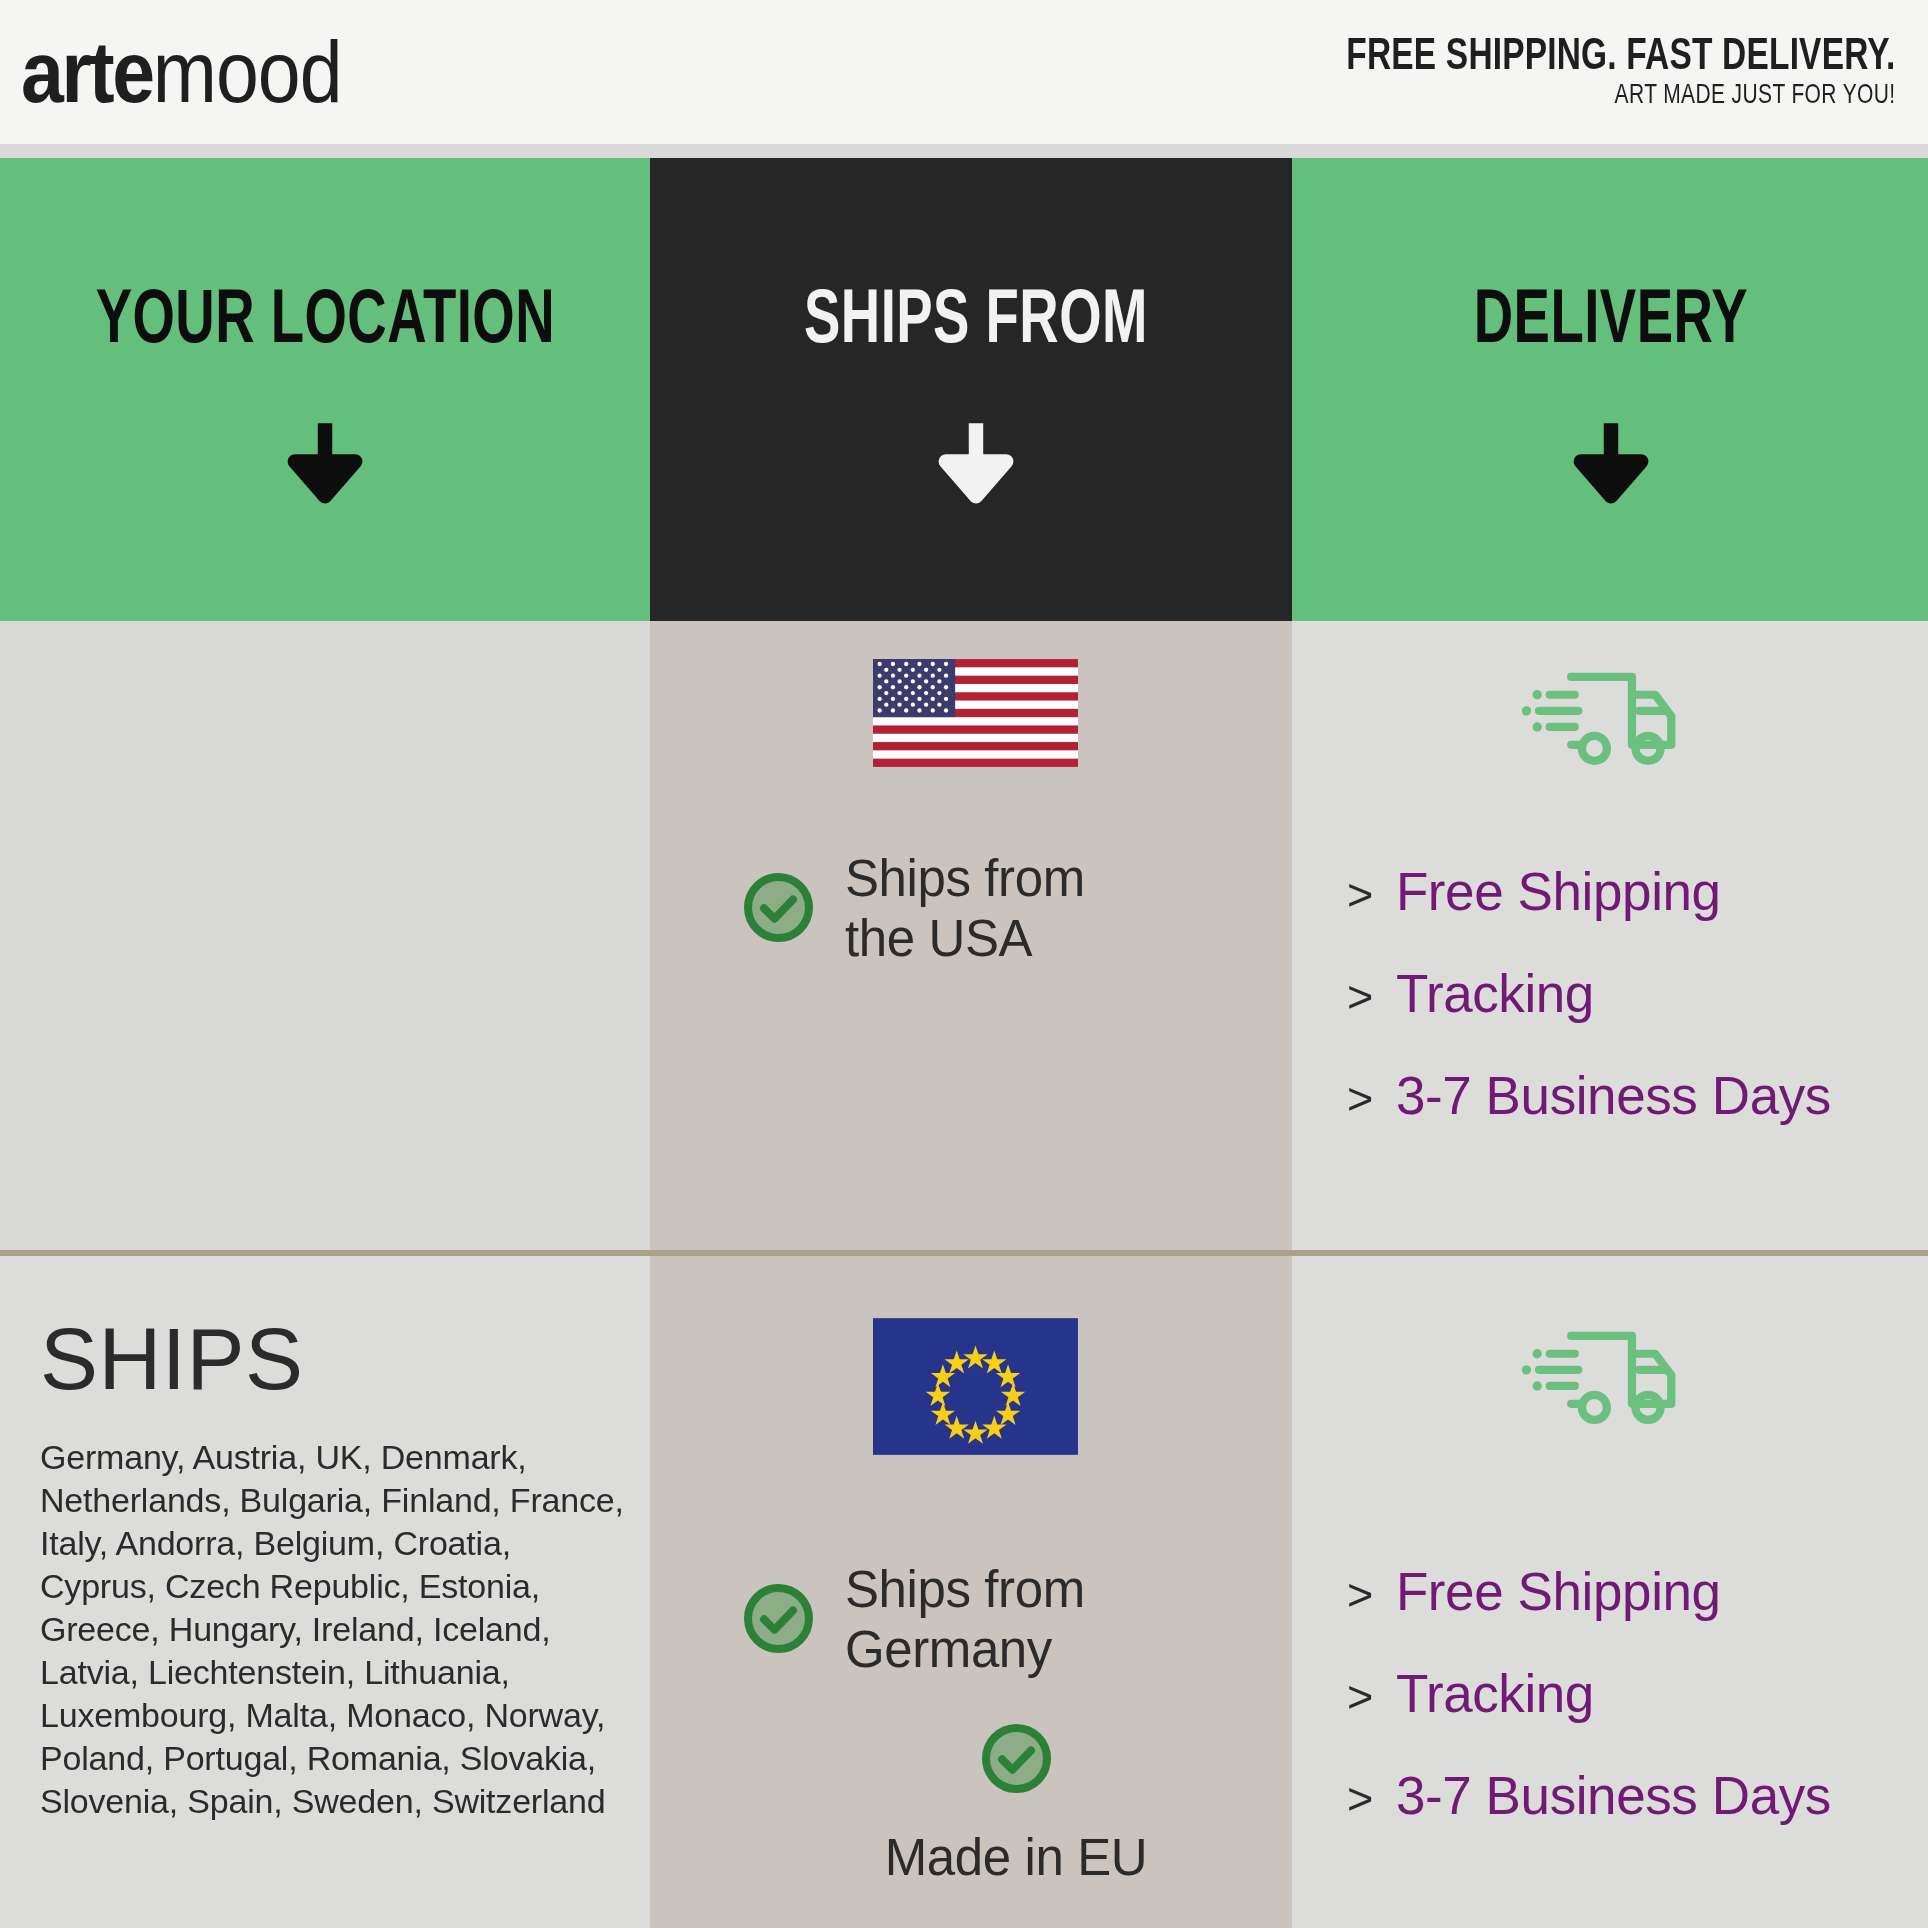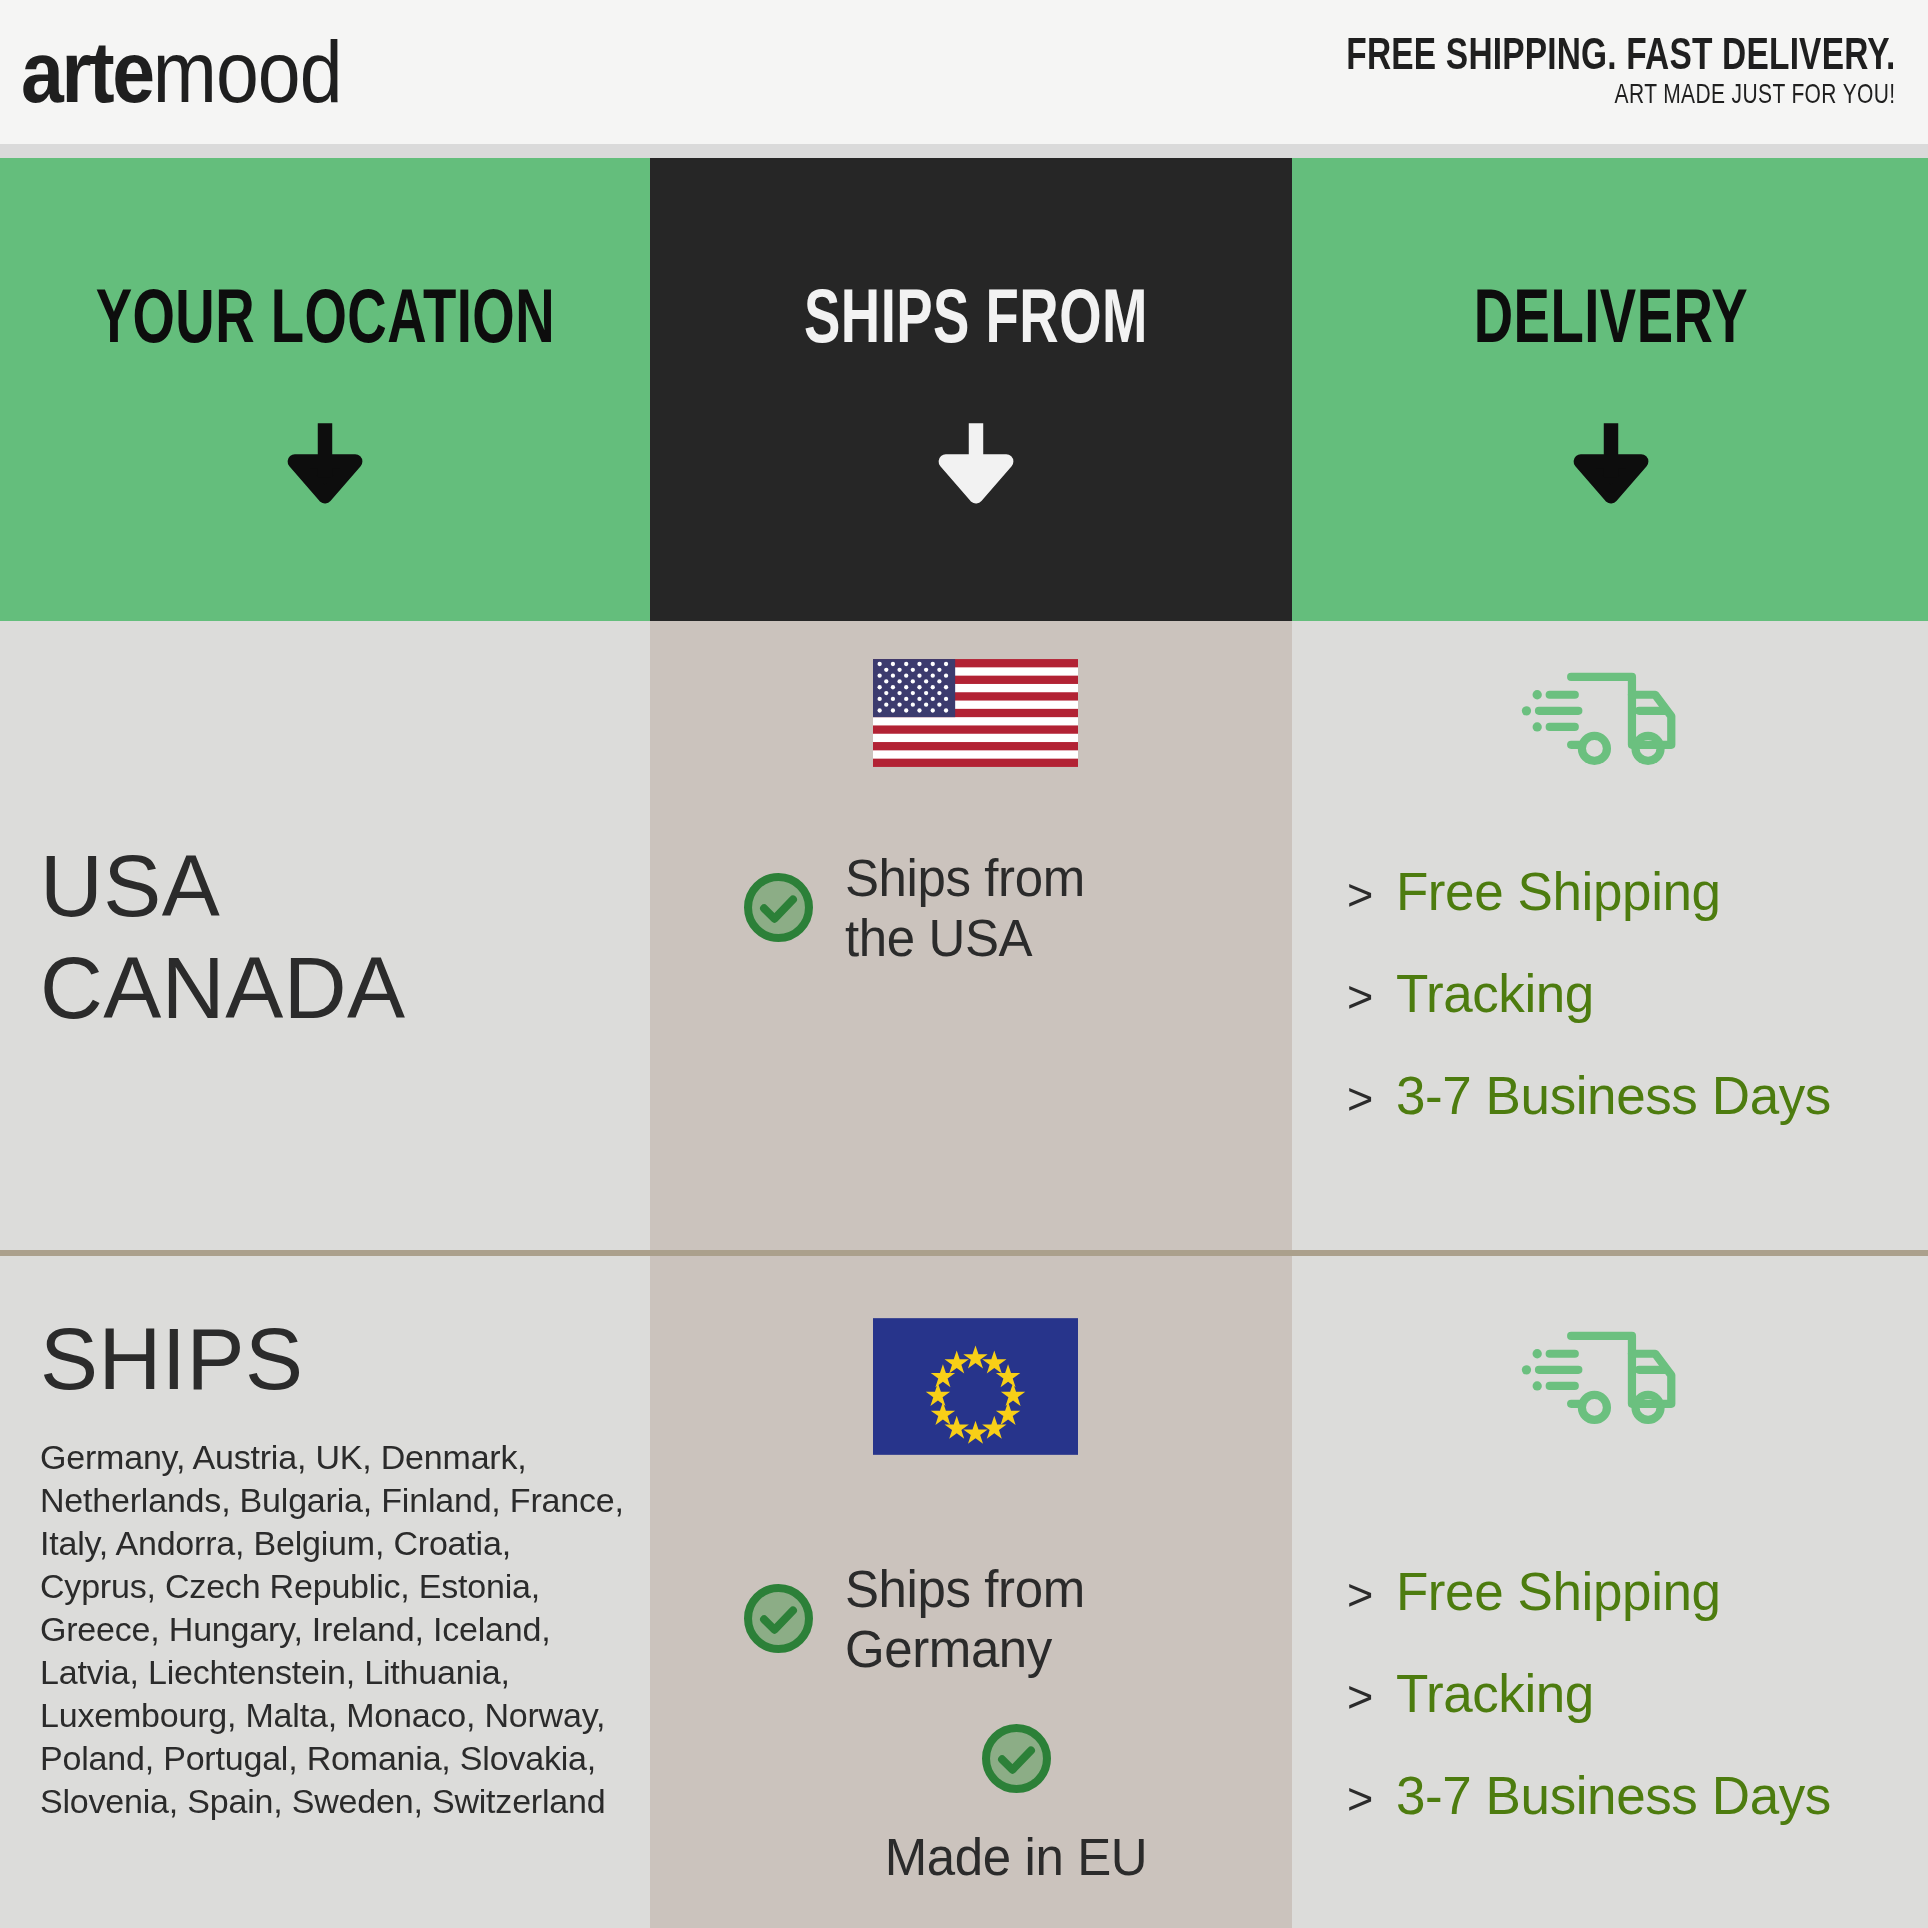--- a/index.html
+++ b/index.html
@@ -191,21 +191,21 @@
   .chev {
     font-size: 45px;
     line-height: 53px;
     font-weight: 300;
     color: #2b2b2b;
   }
   .delivery-label {
     font-size: 53px;
     line-height: 62px;
     font-weight: 400;
-    color: #4d7c0f;
+    color: #701a75;
     letter-spacing: -0.4px;
     white-space: nowrap;
   }
 </style>
 </head>
 <body>
 
 <div id="page">
 
   <div class="brand-bar">
@@ -243,26 +243,20 @@
     <div class="hdr-inner">
       <div class="hdr-title">DELIVERY</div>
       <div class="arrow">
         <svg width="102" height="102" viewBox="0 0 24 24">
             <path d="M12 2.4 L12 15.2 M12 19.6 L4.9 11.4 L19.1 11.4 Z" stroke="#0d0d0d" stroke-width="3.4" fill="#0d0d0d" stroke-linejoin="round"></path>
           </svg>
       </div>
     </div>
   </div>
 
-  <div class="col1 body c1 row1">
-    <div class="loc-usa">
-      <div class="loc-big">USA</div>
-      <div class="loc-big">CANADA</div>
-    </div>
-  </div>
 
   <div class="col2 body c2 row1">
     <div class="ships-cell">
       <div class="flag-box">
         <svg width="205" height="108" viewBox="0 0 247 130">
           <rect width="247" height="130" fill="#ffffff"></rect>
           <g fill="#b22234">
             <rect y="0" width="247" height="10"></rect>
             <rect y="20" width="247" height="10"></rect>
             <rect y="40" width="247" height="10"></rect>

